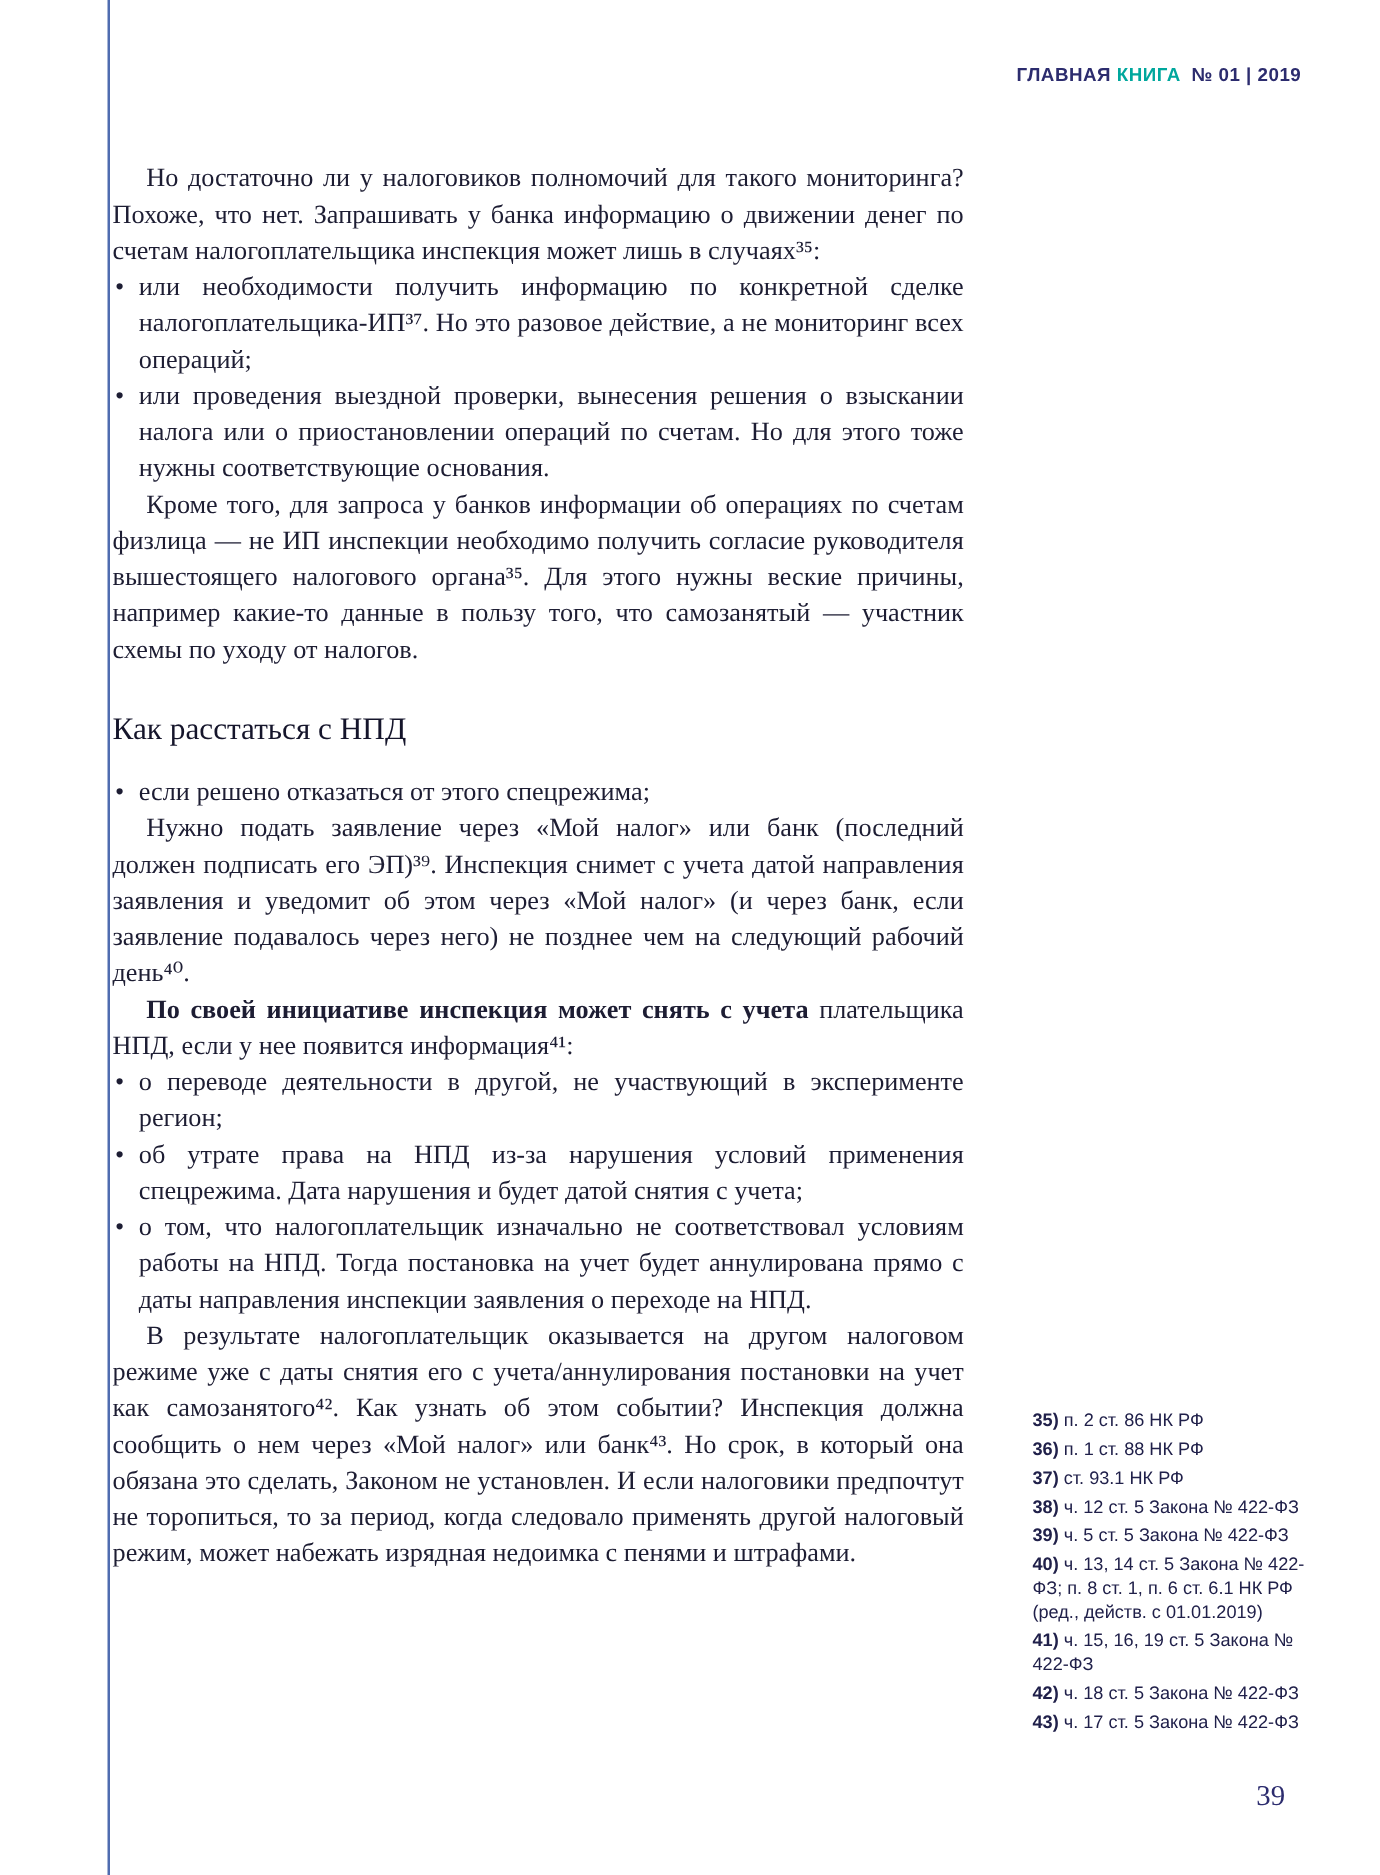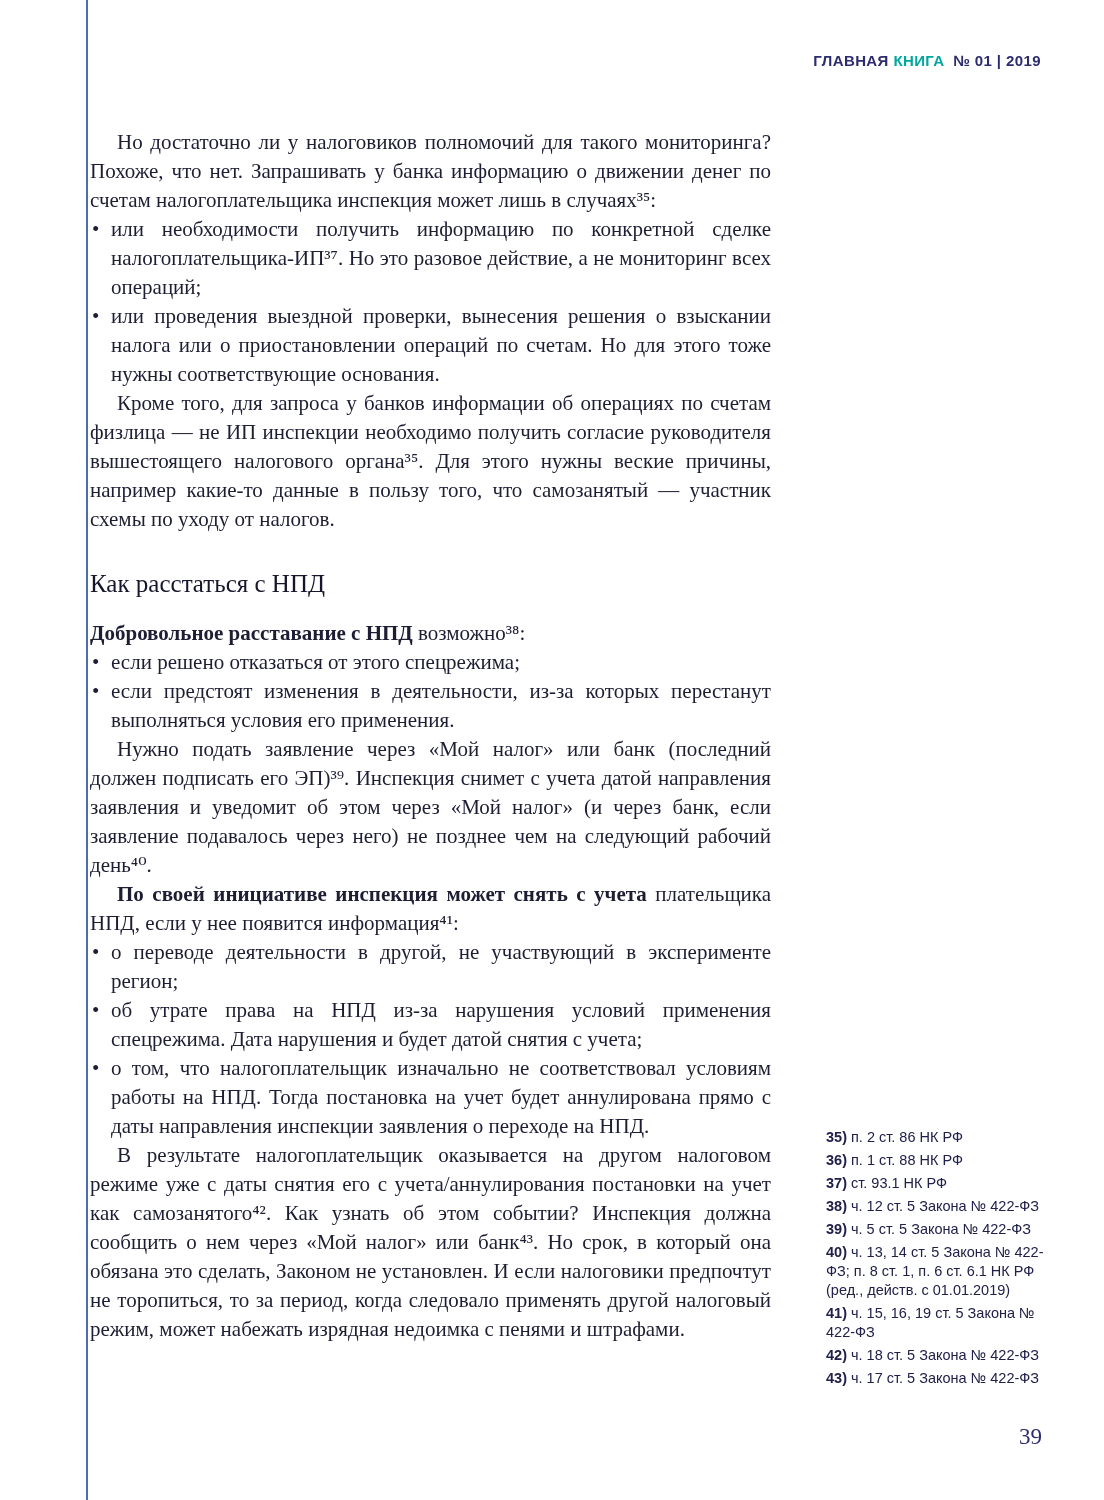--- a/index.html
+++ b/index.html
@@ -48,21 +48,21 @@
   .footnotes {
     position: absolute; left: 826px; top: 1128px; width: 226px;
     font-family: "Liberation Sans", "DejaVu Sans", sans-serif;
     font-size: 14.5px; line-height: 19px; color: #20204a;
     text-align: left;
   }
   .footnote { margin: 0 0 4px 0; }
   .footnote b { font-weight: bold; }
 
   .page-number {
-    position: absolute; right: 62px; top: 1424px;
+    position: absolute; right: 76px; top: 1424px;
     font-family: "Liberation Serif", "DejaVu Serif", serif;
     font-size: 23px; color: #2c2c6e;
   }
 </style>
 </head>
 <body>
 
 <div class="page">
 
   <div class="left-rule"></div>
@@ -79,28 +79,23 @@
 
     <ul class="bullets">
       <li class="bullet">или необходимости получить информацию по конкретной сделке налогоплательщика-ИП³⁷. Но это разовое действие, а не мониторинг всех операций;</li>
       <li class="bullet">или проведения выездной проверки, вынесения решения о взыскании налога или о приостановлении операций по счетам. Но для этого тоже нужны соответствующие основания.</li>
     </ul>
 
     <p class="para indent">Кроме того, для запроса у банков информации об операциях по счетам физлица — не ИП инспекции необходимо получить согласие руководителя вышестоящего налогового органа³⁵. Для этого нужны веские причины, например какие-то данные в пользу того, что самозанятый — участник схемы по уходу от налогов.</p>
 
     <h2 class="section-heading">Как расстаться с НПД</h2>
 
-    <p class="para">
-      <b>Добровольное расставание с НПД</b>
-      <span>возможно³⁸:</span>
-    </p>
 
     <ul class="bullets">
       <li class="bullet">если решено отказаться от этого спецрежима;</li>
-      <li class="bullet">если предстоят изменения в деятельности, из-за которых перестанут выполняться условия его применения.</li>
     </ul>
 
     <p class="para indent">Нужно подать заявление через «Мой налог» или банк (последний должен подписать его ЭП)³⁹. Инспекция снимет с учета датой направления заявления и уведомит об этом через «Мой налог» (и через банк, если заявление подавалось через него) не позднее чем на следующий рабочий день⁴⁰.</p>
 
     <p class="para indent">
       <b>По своей инициативе инспекция может снять с учета</b>
       <span>плательщика НПД, если у нее появится информация⁴¹:</span>
     </p>
 
     <ul class="bullets">

